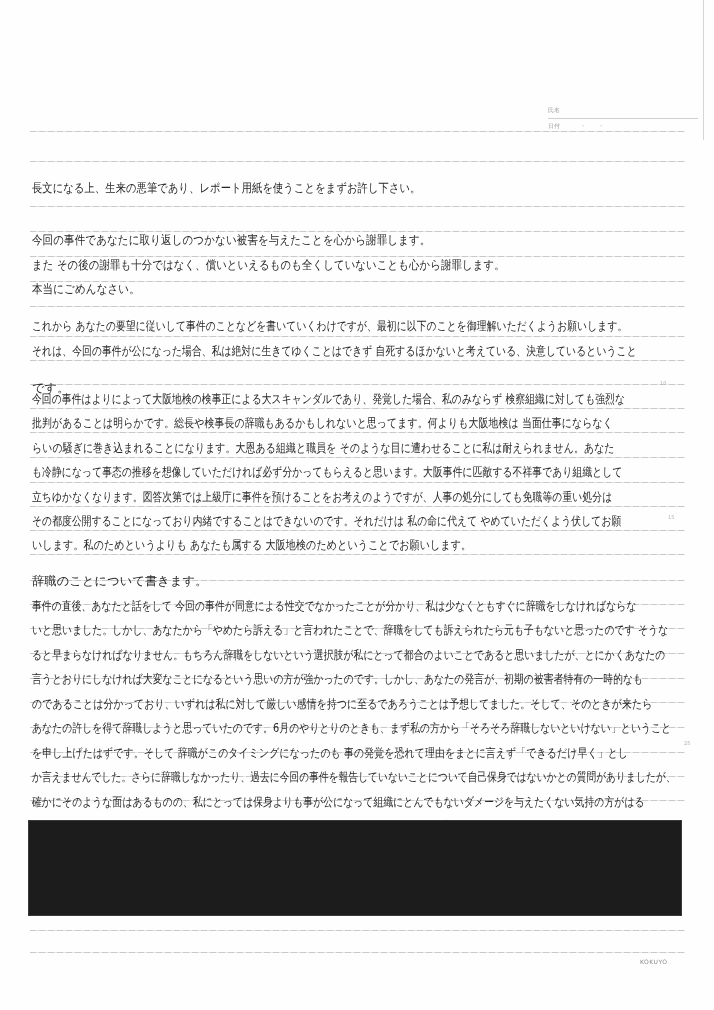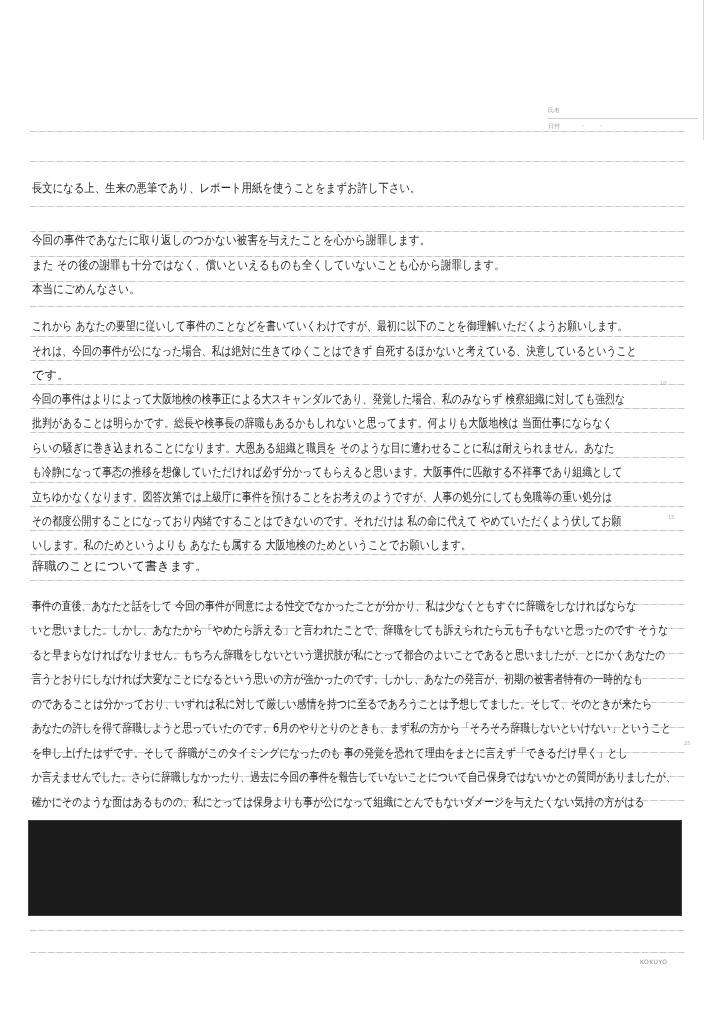--- a/index.html
+++ b/index.html
@@ -66,34 +66,34 @@
   <div class="rule" style="top:952px;"></div>
 
   <div class="line" style="top:180px; transform:scaleX(0.84);">長文になる上、生来の悪筆であり、レポート用紙を使うことをまずお許し下さい。</div>
 
   <div class="line" style="top:232px; transform:scaleX(0.86);">今回の事件であなたに取り返しのつかない被害を与えたことを心から謝罪します。</div>
   <div class="line" style="top:257px; transform:scaleX(0.85);">また その後の謝罪も十分ではなく、償いといえるものも全くしていないことも心から謝罪します。</div>
   <div class="line" style="top:281px; transform:scaleX(0.86);">本当にごめんなさい。</div>
 
   <div class="line" style="top:318px; transform:scaleX(0.80);">これから あなたの要望に従いして事件のことなどを書いていくわけですが、最初に以下のことを御理解いただくようお願いします。</div>
   <div class="line" style="top:343px; transform:scaleX(0.80);">それは、今回の事件が公になった場合、私は絶対に生きてゆくことはできず 自死するほかないと考えている、決意しているということ</div>
-  <div class="line" style="top:367px;">です。</div>
+  <div class="line" style="top:380px;">です。</div>
   <div class="line" style="top:391px; transform:scaleX(0.80);">今回の事件はよりによって大阪地検の検事正による大スキャンダルであり、発覚した場合、私のみならず 検察組織に対しても強烈な</div>
   <div class="line" style="top:415px; transform:scaleX(0.81);">批判があることは明らかです。総長や検事長の辞職もあるかもしれないと思ってます。何よりも大阪地検は 当面仕事にならなく</div>
   <div class="line" style="top:440px; transform:scaleX(0.81);">らいの騒ぎに巻き込まれることになります。大恩ある組織と職員を そのような目に遭わせることに私は耐えられません。あなた</div>
   <div class="line" style="top:464px; transform:scaleX(0.80);">も冷静になって事态の推移を想像していただければ必ず分かってもらえると思います。大阪事件に匹敵する不祥事であり組織として</div>
   <div class="line" style="top:489px; transform:scaleX(0.80);">立ちゆかなくなります。図答次第では上級庁に事件を預けることをお考えのようですが、人事の処分にしても免職等の重い処分は</div>
   <div class="line" style="top:513px; transform:scaleX(0.80);">その都度公開することになっており内緒ですることはできないのです。それだけは 私の命に代えて やめていただくよう伏してお願</div>
   <div class="line" style="top:537px; transform:scaleX(0.82);">いします。私のためというよりも あなたも属する 大阪地検のためということでお願いします。</div>
 
   <span class="side-mark" style="left:660px; top:380px;">10</span>
   <span class="side-mark" style="left:668px; top:514px;">15</span>
   <span class="side-mark" style="left:684px; top:740px;">25</span>
 
-  <div class="line" style="top:558px;text-align:right;">辞職のことについて書きます。</div>
+  <div class="line" style="top:573px;text-align:right;">辞職のことについて書きます。</div>
   <div class="line" style="top:598px; transform:scaleX(0.80);">事件の直後、あなたと話をして 今回の事件が同意による性交でなかったことが分かり、私は少なくともすぐに辞職をしなければならな</div>
   <div class="line" style="top:622px; transform:scaleX(0.80);">いと思いました。しかし、あなたから「やめたら訴える」と言われたことで、辞職をしても訴えられたら元も子もないと思ったのです そうな</div>
   <div class="line" style="top:647px; transform:scaleX(0.80);">ると早まらなければなりません。もちろん辞職をしないという選択肢が私にとって都合のよいことであると思いましたが、とにかくあなたの</div>
   <div class="line" style="top:671px; transform:scaleX(0.80);">言うとおりにしなければ大変なことになるという思いの方が強かったのです。しかし、あなたの発言が、初期の被害者特有の一時的なも</div>
   <div class="line" style="top:696px; transform:scaleX(0.81);">のであることは分かっており、いずれは私に対して厳しい感情を持つに至るであろうことは予想してました。そして、そのときが来たら</div>
   <div class="line" style="top:720px; transform:scaleX(0.80);">あなたの許しを得て辞職しようと思っていたのです。6月のやりとりのときも、まず私の方から「そろそろ辞職しないといけない」ということ</div>
   <div class="line" style="top:745px; transform:scaleX(0.81);">を申し上げたはずです。そして 辞職がこのタイミングになったのも 事の発覚を恐れて理由をまとに言えず「できるだけ早く」とし</div>
   <div class="line" style="top:769px; transform:scaleX(0.79);">か言えませんでした。さらに辞職しなかったり、過去に今回の事件を報告していないことについて自己保身ではないかとの質問がありましたが、</div>
   <div class="line" style="top:794px; transform:scaleX(0.80);">確かにそのような面はあるものの、私にとっては保身よりも事が公になって組織にとんでもないダメージを与えたくない気持の方がはる</div>
   <div class="line" style="top:818px; transform:scaleX(0.80); z-index:0;">かに強かったのです。仮の話ですが、あなたから「今回の事件のことは内緒にしておく」と言われたら、私は喜んで死ぬことができます。</div>

